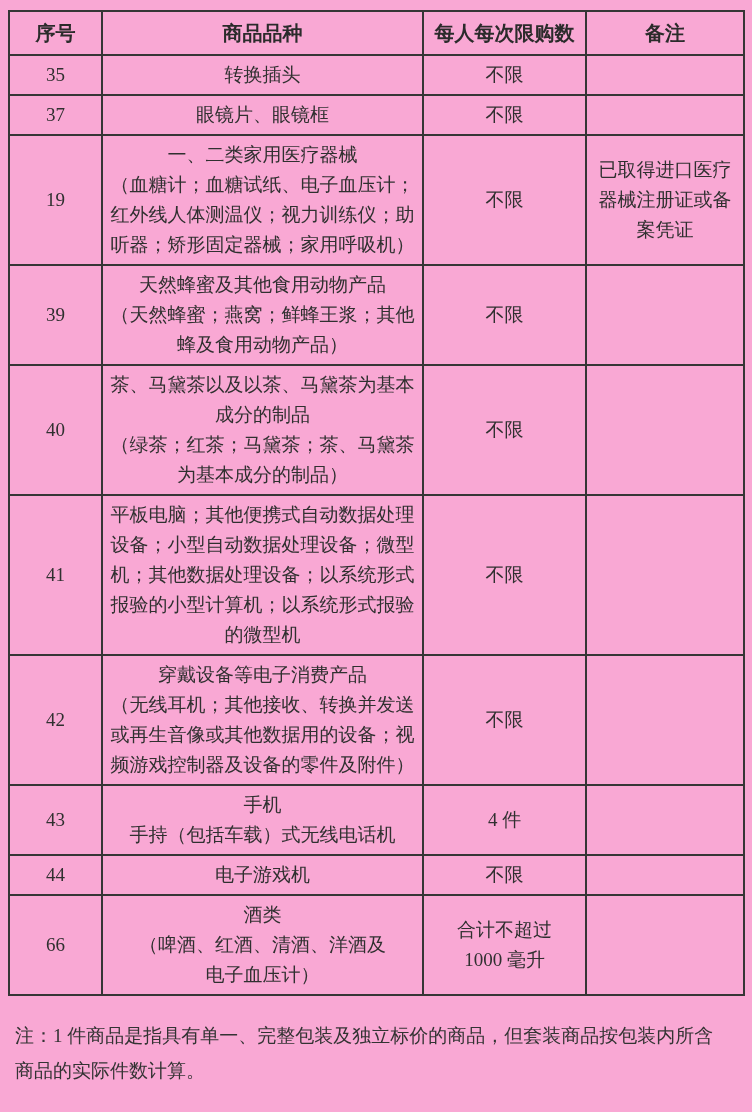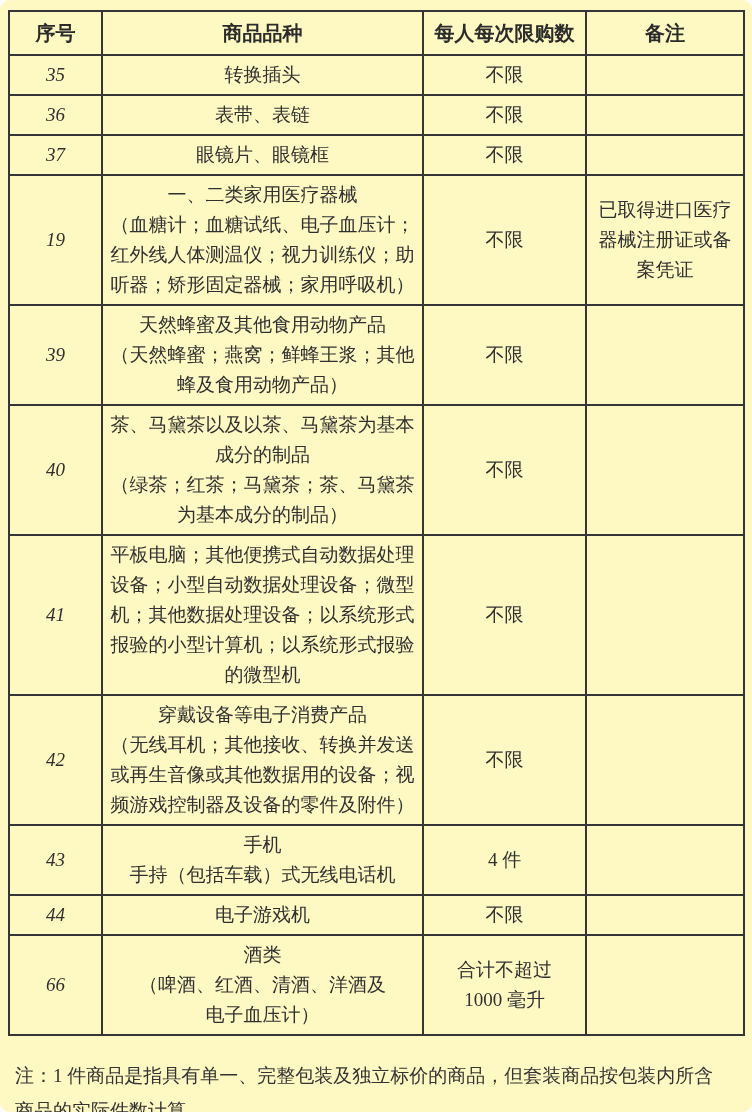--- a/index.html
+++ b/index.html
@@ -5,23 +5,22 @@
   * { margin: 0; padding: 0; box-sizing: border-box; }
   html, body {
     width: 752px;
     background: #fdfdfd;
     font-family: "Liberation Serif", "DejaVu Serif", serif;
     color: #2e2e2e;
   }
   .page {
     width: 752px;
     height: 1112px;
-    background: #fef9c3;
+    background: #f9a8d4;
     overflow: hidden;
-    border-radius: 10px;
   }
   table.limit-table {
     border-collapse: collapse;
     table-layout: fixed;
     width: 735px;
     margin: 10px 0 0 8px;
   }
   table.limit-table th,
   table.limit-table td {
     border: 2px solid #363636;
@@ -37,21 +36,21 @@
     padding: 4px 2px;
     line-height: 24px;
     color: #2b2b2b;
   }
   table.limit-table td {
     font-size: 19px;
     line-height: 30px;
     padding: 4px 4px;
     color: #303030;
   }
-  td.cell-no { font-size: 18px; font-style: italic; }
+  td.cell-no { font-size: 18px; }
   td.cell-remark { padding: 4px 8px; }
   .footnote {
     margin: 22px 14px 0 15px;
     font-size: 19px;
     line-height: 35px;
     text-align: left;
     color: #333333;
     white-space: pre-line;
   }
 </style>
@@ -76,26 +75,20 @@
       </tr>
     </thead>
     <tbody id="table-body">
     <tr>
       <td class="cell-no">35</td>
       <td class="cell-product">转换插头</td>
       <td class="cell-limit">不限</td>
       <td class="cell-remark"></td>
     </tr>
 
-    <tr>
-      <td class="cell-no">36</td>
-      <td class="cell-product">表带、表链</td>
-      <td class="cell-limit">不限</td>
-      <td class="cell-remark"></td>
-    </tr>
 
     <tr>
       <td class="cell-no">37</td>
       <td class="cell-product">眼镜片、眼镜框</td>
       <td class="cell-limit">不限</td>
       <td class="cell-remark"></td>
     </tr>
 
     <tr>
       <td class="cell-no">19</td>

